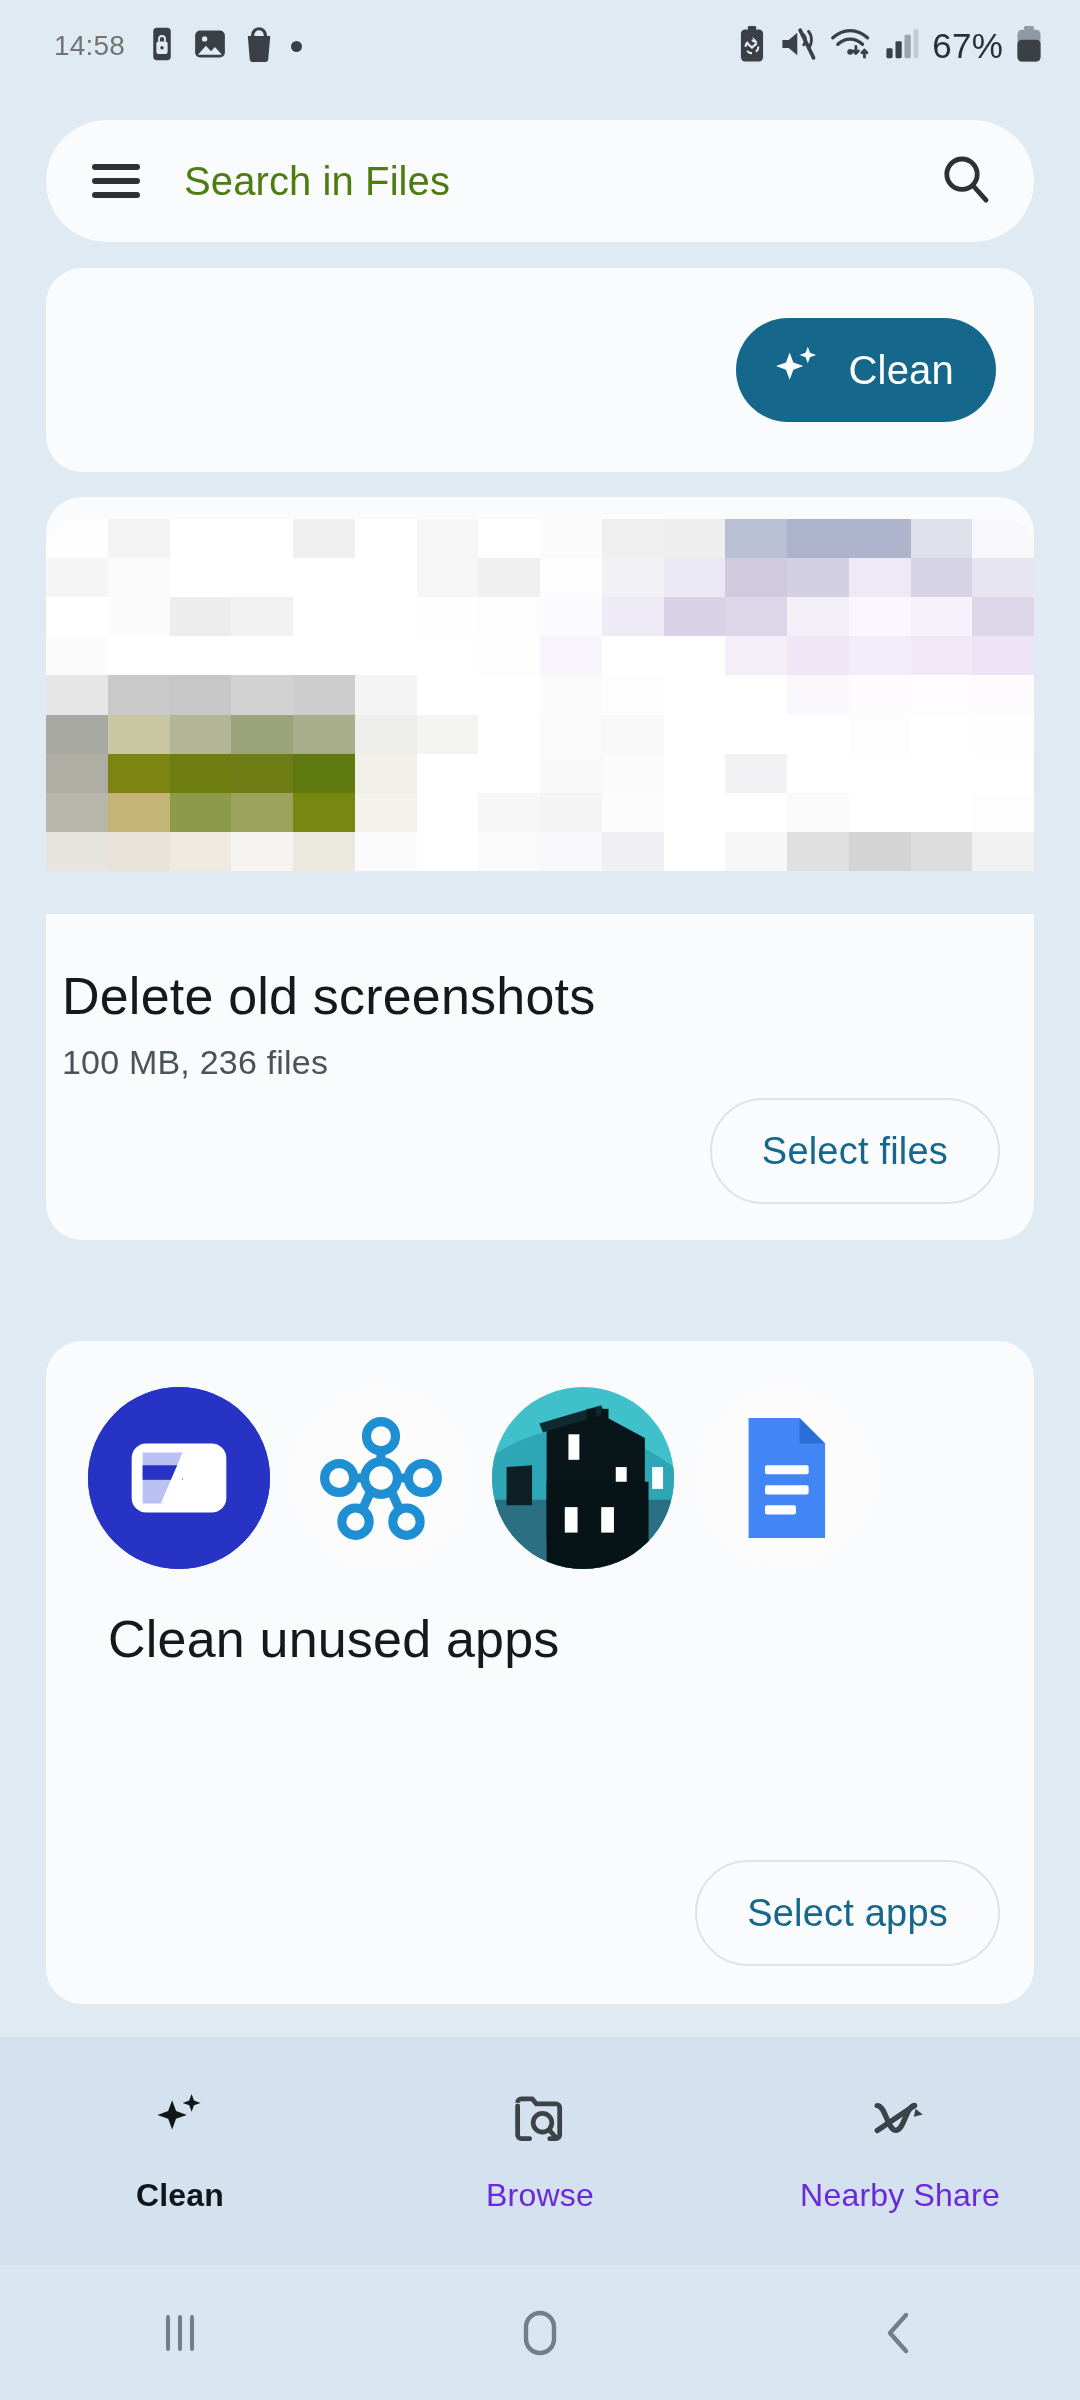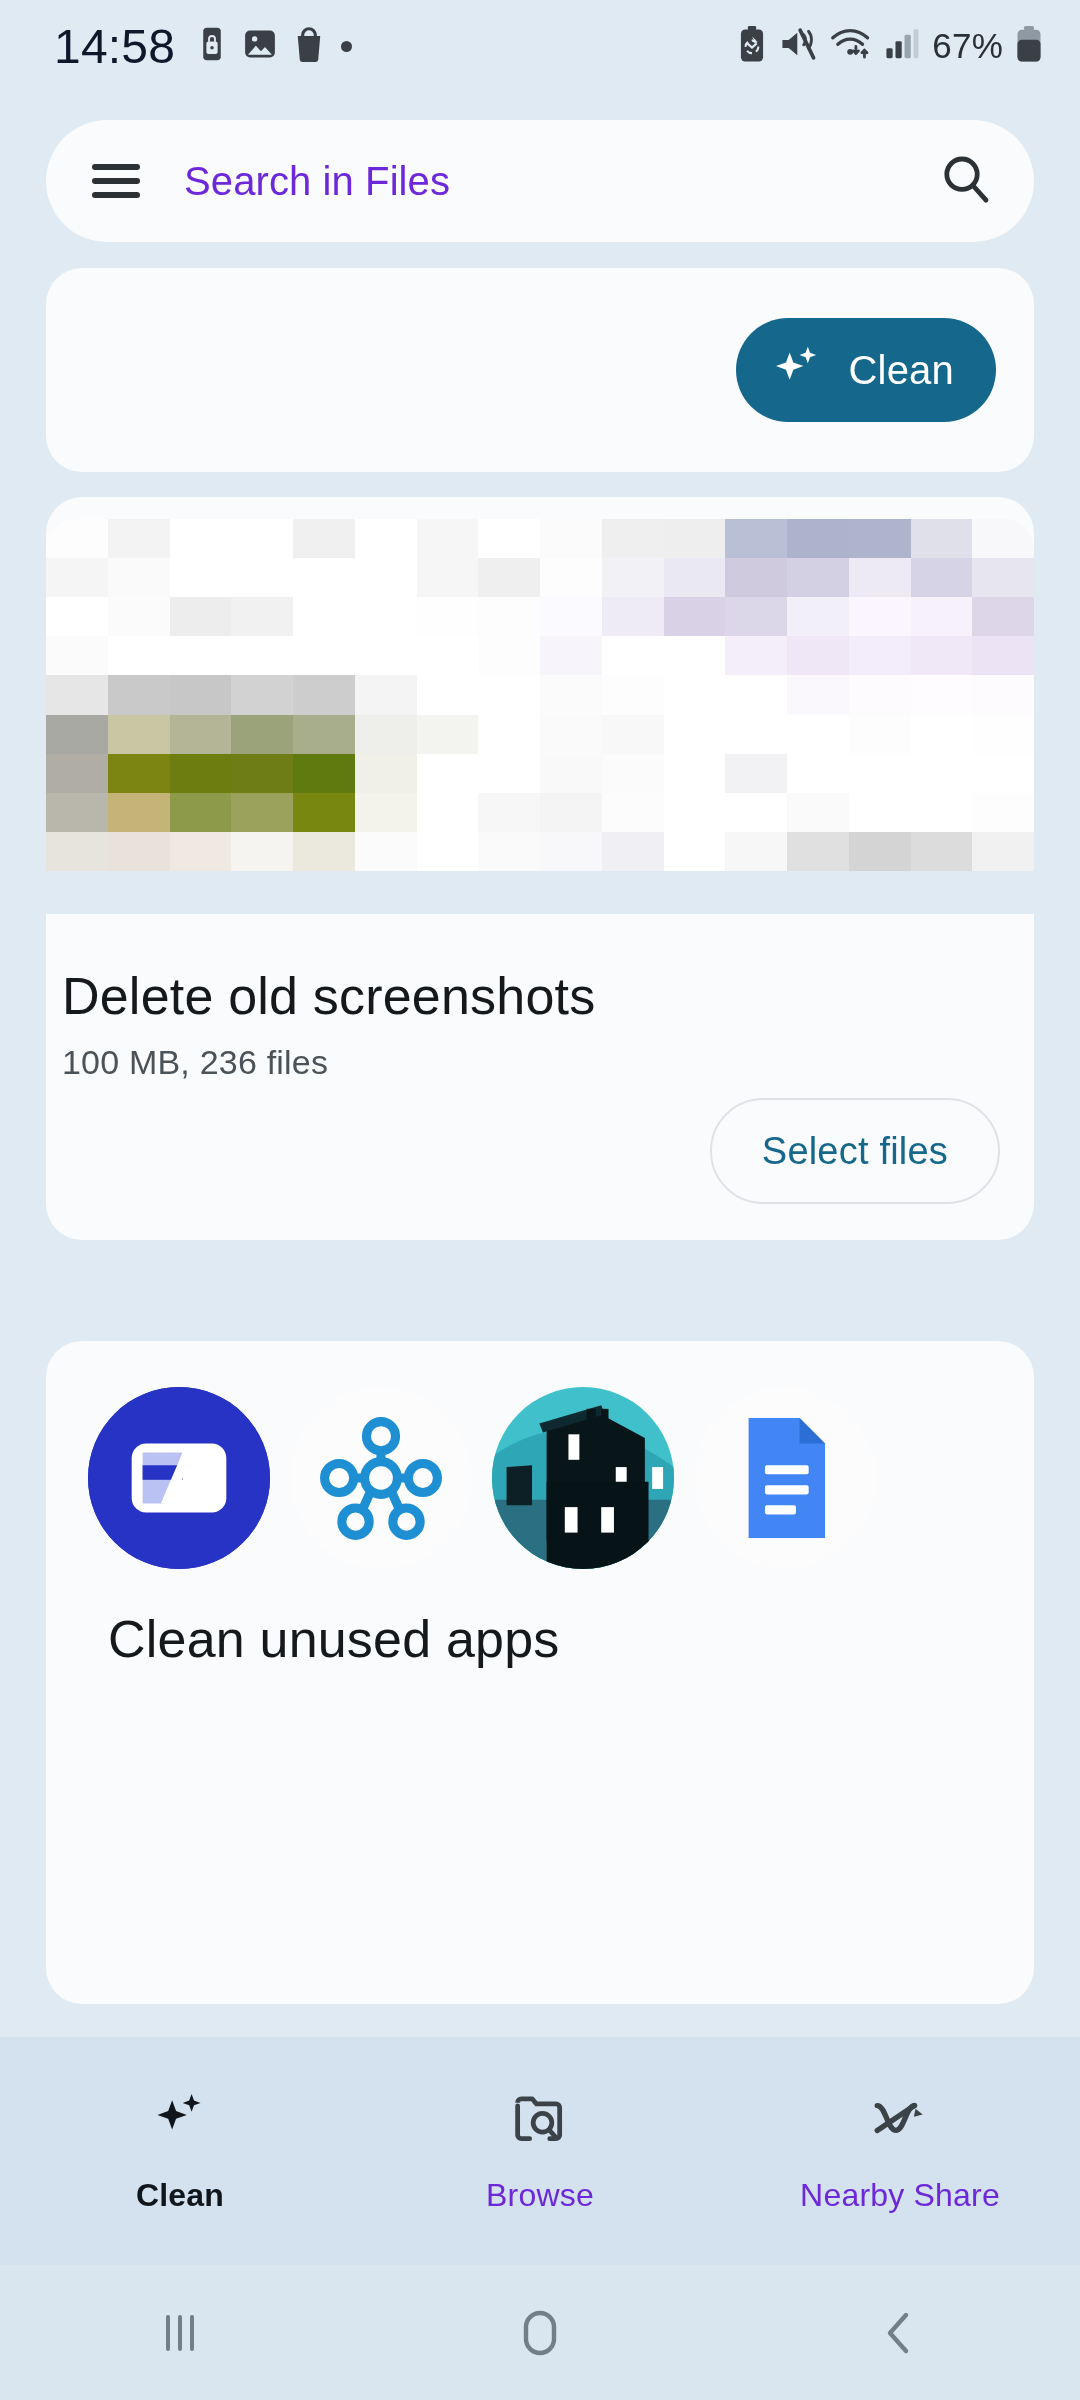--- a/index.html
+++ b/index.html
@@ -11,35 +11,35 @@
     overflow:hidden;
     position:relative;
   }
 
   
   .statusbar{
     height:92px; display:flex; align-items:center;
     padding:0 38px 0 54px; gap:0;
     background:#dfeaf2;
   }
-  .sb-time{ font-size:48px; letter-spacing:.2px; color:#0f172a; font-weight:400; }
+  .sb-time{ font-size:28px; letter-spacing:.2px; color:#737373; font-weight:400; }
   .sb-left-icons{ display:flex; align-items:center; gap:16px; margin-left:22px; }
   .sb-right{ margin-left:auto; display:flex; align-items:center; gap:13px; }
   .sb-pct{ font-size:35px; color:#2b3035; letter-spacing:.2px; }
   .sb-dot{ width:11px; height:11px; border-radius:50%; background:#3a4046; display:inline-block; }
 
   
   .searchbar{
     position:absolute; left:46px; top:120px; width:988px; height:122px;
     background:#fafbfd; border-radius:61px;
     display:flex; align-items:center; padding:0 42px 0 46px;
   }
   .hamburger{ width:48px; height:34px; display:flex; flex-direction:column; justify-content:space-between; cursor:pointer; }
   .hamburger i{ display:block; height:6px; background:#2c3136; border-radius:3px; }
-  .search-text{ margin-left:44px; font-size:40px; color:#6d28d9; letter-spacing:.1px; }
+  .search-text{ margin-left:44px; font-size:40px; color:#4d7c0f; letter-spacing:.1px; }
   .search-mag{ margin-left:auto; }
 
   
   .card{
     position:absolute; left:46px; width:988px;
     background:#fafbfd; border-radius:36px;
   }
   .card-clean{ top:268px; height:204px; }
   .btn-clean{
     position:absolute; right:38px; top:50px;
@@ -413,20 +413,23 @@
         <rect x="39" y="54" width="24" height="5" rx="1" fill="#ffffff"></rect>
         <rect x="39" y="65" width="17" height="5" rx="1" fill="#ffffff"></rect>
       </svg>
     </span>
   </div>
 
   <div style="position:absolute;left:62px;top:268px;">
     <div class="card-title">Clean unused apps</div>
   </div>
 
+  <button class="btn-outline" style="position:absolute;right:34px;bottom:38px;">
+    <span>Select apps</span>
+  </button>
 </div>
 
 <div class="bottomnav">
   <div class="navitem active">
     <span>
       <svg width="58" height="58" viewBox="0 0 28 28">
         <path d="M10.2 5.4l1.9 5.2 5.2 1.9-5.2 1.9-1.9 5.2-1.9-5.2L3.1 12.5l5.2-1.9z" fill="#10161b"></path>
         <path d="M19.6 2.4l1.15 3.15 3.15 1.15-3.15 1.15L19.6 11l-1.15-3.15-3.15-1.15 3.15-1.15z" fill="#10161b"></path>
       </svg>
     </span>

